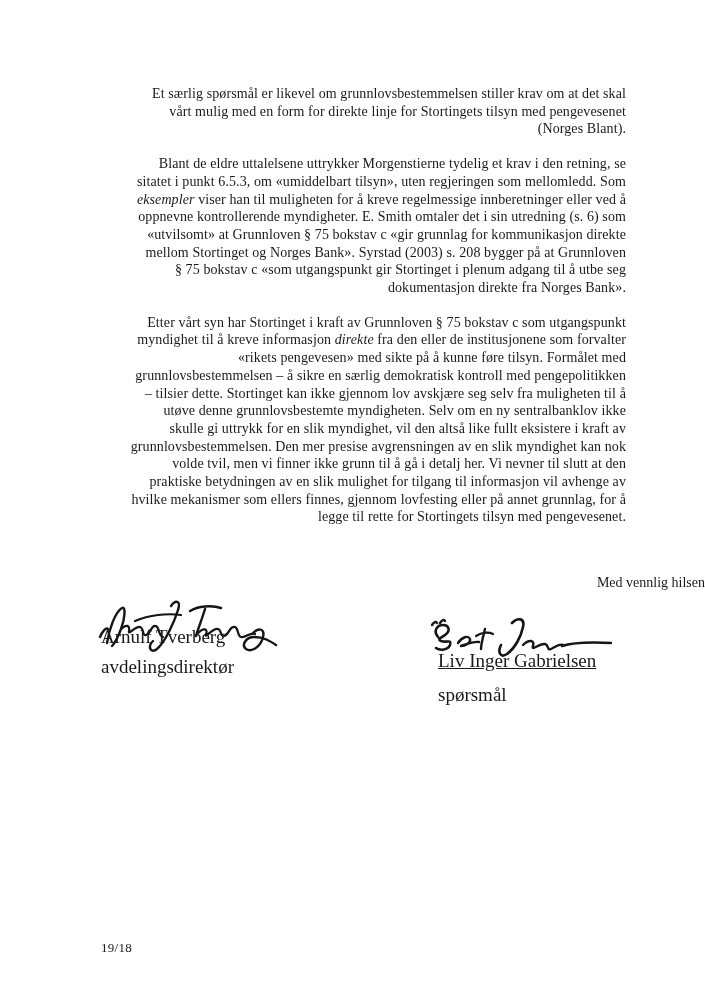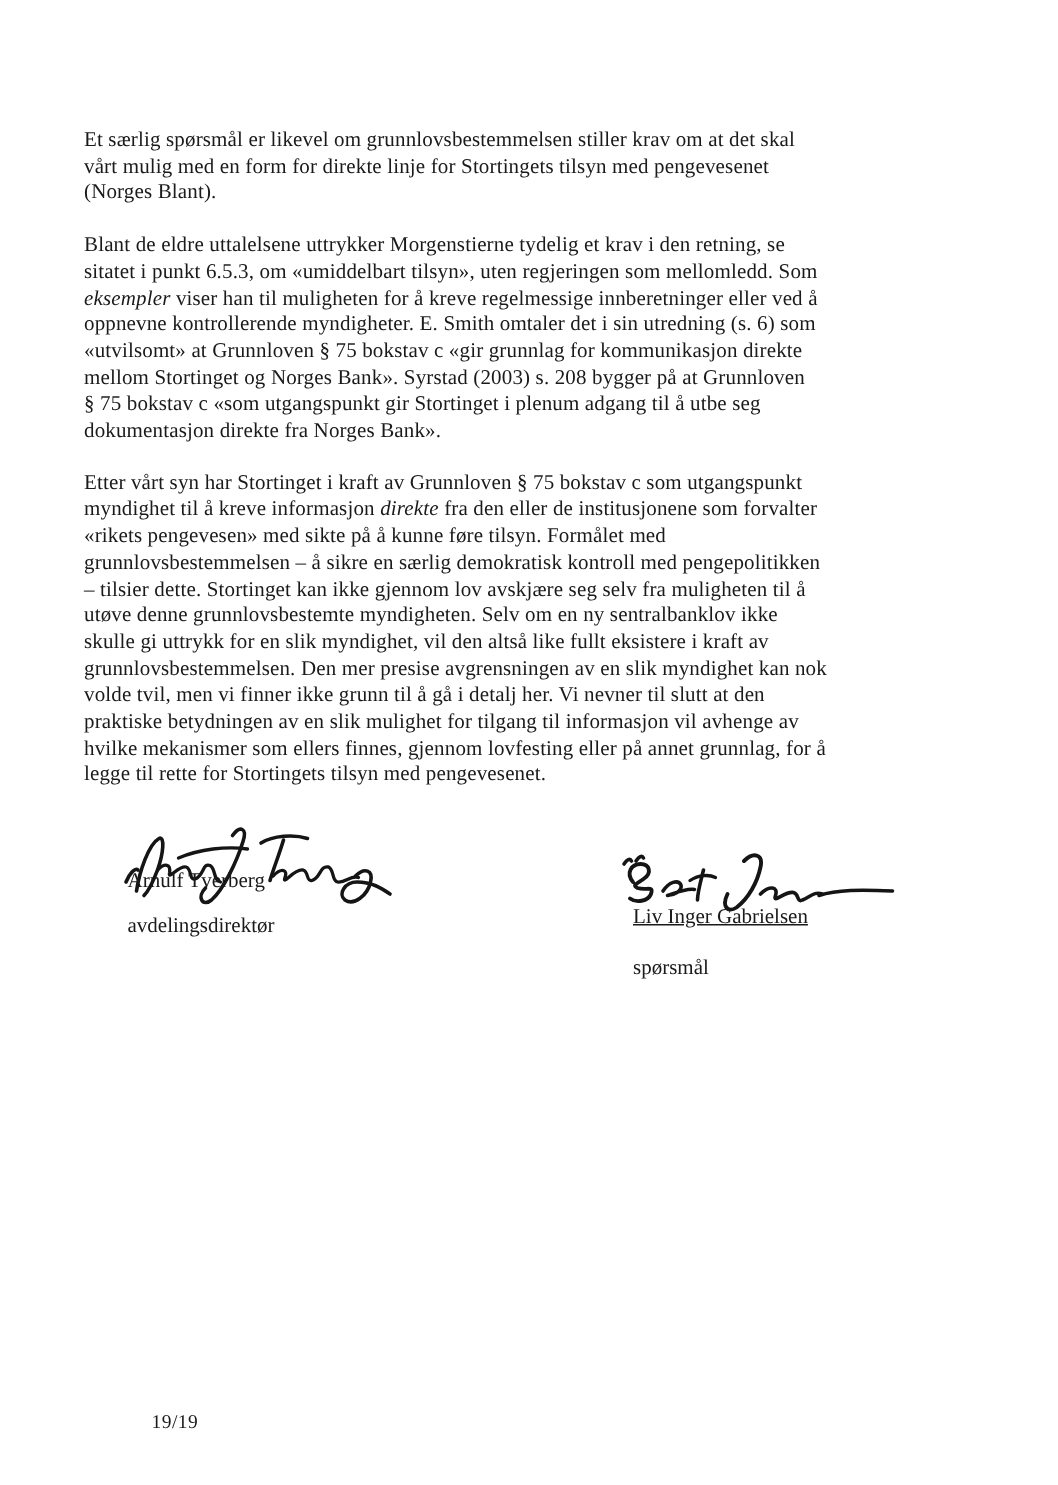--- a/index.html
+++ b/index.html
@@ -7,47 +7,47 @@
     margin: 0;
     padding: 0;
     background: #ffffff;
   }
   .page {
     position: relative;
     width: 705px;
     height: 990px;
     background: #ffffff;
     box-sizing: border-box;
-    padding: 85px 0 0 56px;
+    padding: 85px 0 0 101px;
     font-family: "Liberation Serif", "DejaVu Serif", serif;
     color: #1a1a1a;
     overflow: hidden;
+    text-align: right;
   }
   .body-text {
     width: 525px;
     font-size: 14px;
     line-height: 17.7px;
   }
   .para {
     margin: 0 0 17px 0;
     white-space: nowrap;
     letter-spacing: 0.1px;
   }
   .para i { }
   .closing {
     margin-top: 48px;
     font-size: 14px;
     line-height: 17.7px;
   }
   .sig-area {
     position: relative;
     height: 140px;
-    font-size: 14px;
+    font-size: 19px;
     line-height: 17.7px;
-    margin-left: 29px;
   }
   .sig-svg {
     position: absolute;
   }
   .sig-svg path {
     fill: none;
     stroke: #151515;
     stroke-linecap: round;
     stroke-linejoin: round;
   }
@@ -70,20 +70,21 @@
 <body>
 
 <div class="page">
 
   <div class="body-text">
       <p class="para"><span>Et særlig spørsmål er likevel om grunnlovsbestemmelsen stiller krav om at det skal</span><br><span>vårt mulig med en form for direkte linje for Stortingets tilsyn med pengevesenet</span><br><span>(Norges Blant).</span></p>
       <p class="para"><span>Blant de eldre uttalelsene uttrykker Morgenstierne tydelig et krav i den retning, se</span><br><span>sitatet i punkt 6.5.3, om «umiddelbart tilsyn», uten regjeringen som mellomledd. Som</span><br><i>eksempler</i><span> viser han til muligheten for å kreve regelmessige innberetninger eller ved å</span><br><span>oppnevne kontrollerende myndigheter. E. Smith omtaler det i sin utredning (s. 6) som</span><br><span>«utvilsomt» at Grunnloven § 75 bokstav c «gir grunnlag for kommunikasjon direkte</span><br><span>mellom Stortinget og Norges Bank». Syrstad (2003) s. 208 bygger på at Grunnloven</span><br><span>§ 75 bokstav c «som utgangspunkt gir Stortinget i plenum adgang til å utbe seg</span><br><span>dokumentasjon direkte fra Norges Bank».</span></p>
       <p class="para"><span>Etter vårt syn har Stortinget i kraft av Grunnloven § 75 bokstav c som utgangspunkt</span><br><span>myndighet til å kreve informasjon </span><i>direkte</i><span> fra den eller de institusjonene som forvalter</span><br><span>«rikets pengevesen» med sikte på å kunne føre tilsyn. Formålet med</span><br><span>grunnlovsbestemmelsen – å sikre en særlig demokratisk kontroll med pengepolitikken</span><br><span>– tilsier dette. Stortinget kan ikke gjennom lov avskjære seg selv fra muligheten til å</span><br><span>utøve denne grunnlovsbestemte myndigheten. Selv om en ny sentralbanklov ikke</span><br><span>skulle gi uttrykk for en slik myndighet, vil den altså like fullt eksistere i kraft av</span><br><span>grunnlovsbestemmelsen. Den mer presise avgrensningen av en slik myndighet kan nok</span><br><span>volde tvil, men vi finner ikke grunn til å gå i detalj her. Vi nevner til slutt at den</span><br><span>praktiske betydningen av en slik mulighet for tilgang til informasjon vil avhenge av</span><br><span>hvilke mekanismer som ellers finnes, gjennom lovfesting eller på annet grunnlag, for å</span><br><span>legge til rette for Stortingets tilsyn med pengevesenet.</span></p>
     </div>
 
+  <div class="closing">Med vennlig hilsen</div>
 
   <div class="sig-area">
 
     <svg class="sig-svg sig-left" viewBox="0 0 185 58" aria-hidden="true">
       <path stroke-width="2.4" d="M5,41 C7,36 11,31 13,33"></path>
       <path stroke-width="2.4" d="M12,47 C14,34 20,16 27,12 C31,10 30,22 26,33 C23,41 20,47 17,50"></path>
       <path stroke-width="2.2" d="M26,33 C31,28 35,29 34,35 C33,40 40,30 45,31 C49,32 47,40 51,39 C57,37 56,28 61,30 C65,32 63,40 68,41"></path>
       <path stroke-width="2.4" d="M76,10 C81,3 86,5 83,14 C79,27 70,46 62,53 C56,58 52,51 58,45"></path>
       <path stroke-width="2.2" d="M40,25 C54,19 72,17 86,19"></path>
       <path stroke-width="2.4" d="M95,15 C103,10 117,9 126,12"></path>
@@ -104,14 +105,14 @@
       <path stroke-width="2.2" d="M48,20 C54,16 61,16 65,18"></path>
       <path stroke-width="2.6" d="M84,7 C90,1 97,2 95,11 C93,21 87,32 79,38 C73,42 69,37 73,29"></path>
       <path stroke-width="2.4" d="M95,29 C101,23 107,24 105,30 C103,36 111,27 117,28 C121,29 119,35 123,33 C128,31 131,27 136,29"></path>
       <path stroke-width="2.4" d="M134,30 C146,26 162,26 183,27"></path>
     </svg>
 
     <div class="sig-name right-name">Liv Inger Gabrielsen</div>
     <div class="sig-title right-title">spørsmål</div>
   </div>
 
-  <div class="page-number">19/19</div>
+  <div class="page-number">19/18</div>
 </div>
 
 </body></html>

